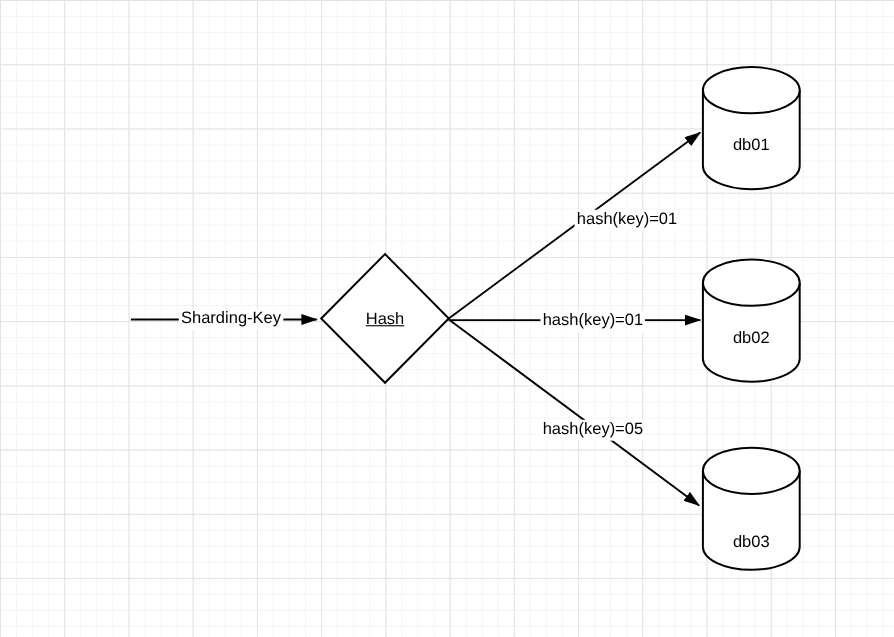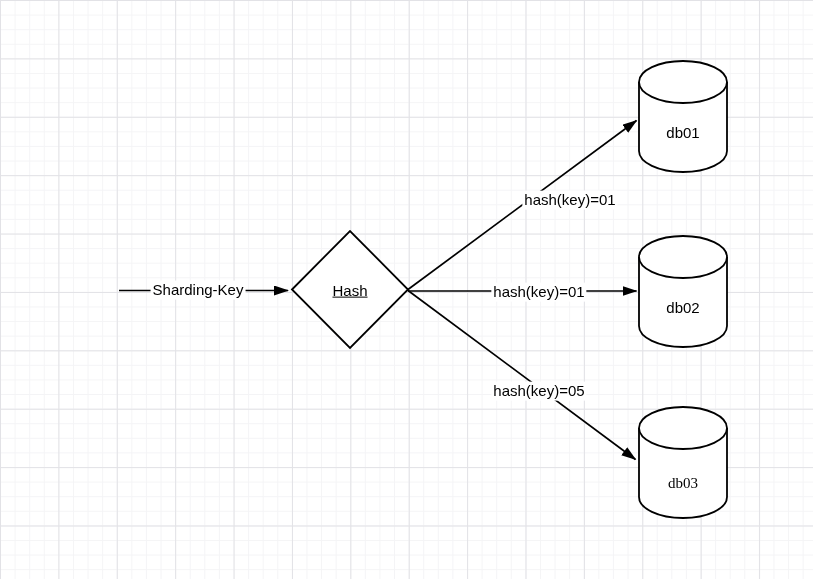--- a/index.html
+++ b/index.html
@@ -70,25 +70,25 @@
       <path class="shape" d="M639,257 L639,326 A44,21 0 0 0 727,326 L727,257"></path>
       <ellipse class="shape" cx="683" cy="257" rx="44" ry="21"></ellipse>
     </g>
 
     <g>
       <path class="shape" d="M639,428 L639,497 A44,21 0 0 0 727,497 L727,428"></path>
       <ellipse class="shape" cx="683" cy="428" rx="44" ry="21"></ellipse>
     </g>
   </svg>
 
-  <div class="label bg" style="left:198px;top:290px;">Sharding-Key</div>
+  <div class="label bg" style="left:210px;top:290px;">Sharding-Key</div>
 
   <div class="label" style="left:350px;top:291px;text-decoration:underline;">Hash</div>
 
   <div class="label bg" style="left:540px;top:200px;margin-left:30px;">hash(key)=01</div>
   <div class="label bg" style="left:539px;top:292px;">hash(key)=01</div>
   <div class="label bg" style="left:539px;top:391px;">hash(key)=05</div>
 
   <div class="label" style="left:683px;top:133px;">db01</div>
   <div class="label" style="left:683px;top:308px;">db02</div>
-  <div class="label" style="left:683px;top:483px;font-family:Liberation Serif, serif;">db03</div>
+  <div class="label" style="left:683px;top:494px;">db03</div>
 
 </div>
 
 </body></html>

